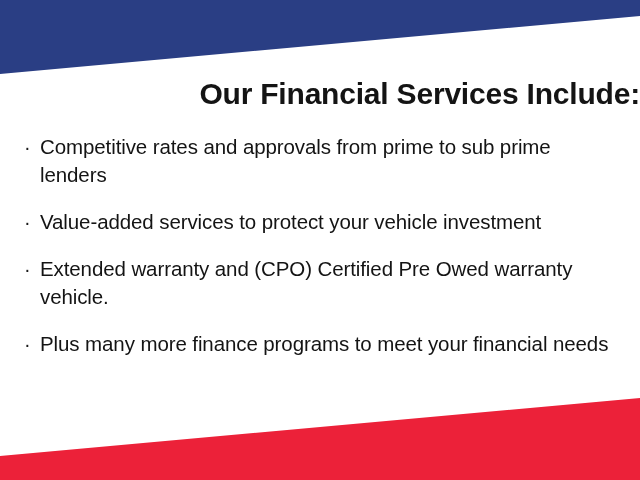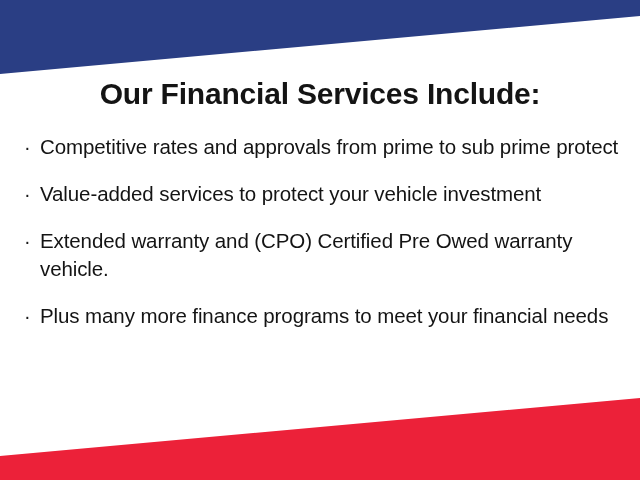--- a/index.html
+++ b/index.html
@@ -32,21 +32,21 @@
     height: 90px;
   }
   .band svg { display: block; width: 100%; height: 100%; }
 
   
   #title {
     position: absolute;
     top: 77px;
     left: 0;
     width: 640px;
-    text-align: center;
+    text-align: right;
     font-size: 30px;
     font-weight: 700;
     letter-spacing: -0.2px;
     color: #141414;
     line-height: 34px;
     white-space: nowrap;
   }
 
   
   #bullets {
@@ -90,21 +90,21 @@
       <polygon points="0,0 640,0 640,16 0,74" fill="#2a3e84"></polygon>
     </svg>
   </div>
 
   <div id="title">Our Financial Services Include:</div>
 
   <div id="bullets">
 
     <div class="bullet-item">
       <span class="bullet-marker">·</span>
-      <span class="bullet-text">Competitive rates and approvals from prime to sub prime protect</span>
+      <span class="bullet-text">Competitive rates and approvals from prime to sub prime lenders</span>
     </div>
 
     <div class="bullet-item">
       <span class="bullet-marker">·</span>
       <span class="bullet-text">Value-added services to protect your vehicle investment</span>
     </div>
 
     <div class="bullet-item">
       <span class="bullet-marker">·</span>
       <span class="bullet-text">Extended warranty and (CPO) Certified Pre Owed warranty vehicle.</span>

